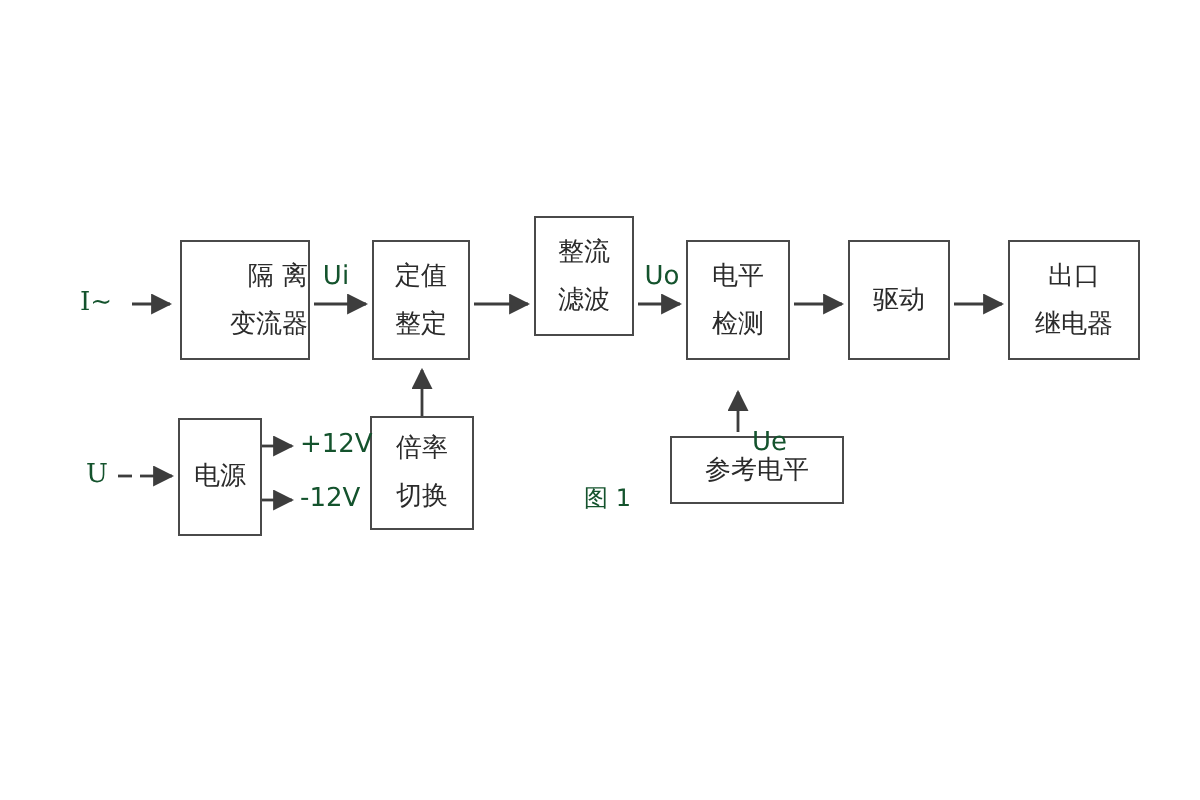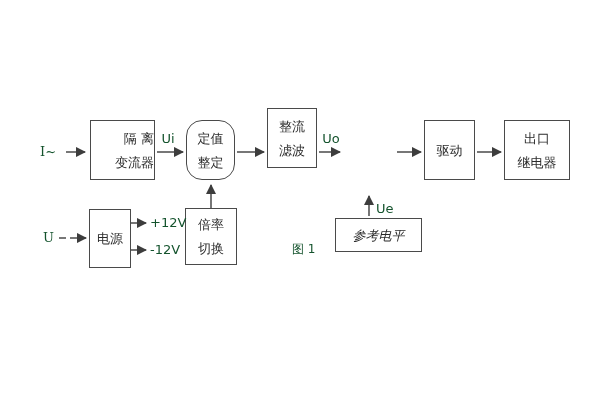--- a/index.html
+++ b/index.html
@@ -40,35 +40,35 @@
     line-height: 15px;
     color: #14532d;
     white-space: nowrap;
   }
   .lbl.center { transform: translateX(-50%); }
   .serif { font-family: "DejaVu Serif", "Liberation Serif", serif; }
   .caption { font-size: 12px; }
 
   
   #blk-isolation { left: 90px;  top: 120px; width: 65px; height: 60px; align-items: flex-end; }
-  #blk-setting   { left: 186px; top: 120px; width: 49px; height: 60px; border-radius: 16px; }
+  #blk-setting   { left: 186px; top: 120px; width: 49px; height: 60px; }
   #blk-rectifier { left: 267px; top: 108px; width: 50px; height: 60px; }
   #blk-level     { left: 343px; top: 120px; width: 52px; height: 60px; }
   #blk-drive     { left: 424px; top: 120px; width: 51px; height: 60px; text-align: right; }
   #blk-relay     { left: 504px; top: 120px; width: 66px; height: 60px; }
   #blk-power     { left: 89px;  top: 209px; width: 42px; height: 59px; }
   #blk-ratio     { left: 185px; top: 208px; width: 52px; height: 57px; }
-  #blk-reference { left: 335px; top: 218px; width: 87px; height: 34px; font-style: italic; }
+  #blk-reference { left: 335px; top: 218px; width: 87px; height: 34px; }
 
   
   #lbl-i       { left: 40px;  top: 144px; }
   #lbl-u       { left: 43px;  top: 230px; }
   #lbl-ui      { left: 168px; top: 131px; }
   #lbl-uo      { left: 331px; top: 131px; }
-  #lbl-ue      { left: 376px; top: 201px; }
+  #lbl-ue      { left: 376px; top: 214px; }
   #lbl-plus12  { left: 150px; top: 215px; }
   #lbl-minus12 { left: 150px; top: 242px; }
   #lbl-caption { left: 292px; top: 242px; }
 </style>
 </head>
 <body>
 
 <div class="canvas">
 
   <svg class="wires" viewBox="0 0 600 400" xmlns="http://www.w3.org/2000/svg">
@@ -98,20 +98,24 @@
     <span>变流器</span>
   </div>
   <div class="block" id="blk-setting">
     <span>定值</span>
     <span>整定</span>
   </div>
   <div class="block" id="blk-rectifier">
     <span>整流</span>
     <span>滤波</span>
   </div>
+  <div class="block" id="blk-level">
+    <span>电平</span>
+    <span>检测</span>
+  </div>
   <div class="block" id="blk-drive">
     <span>驱动</span>
   </div>
   <div class="block" id="blk-relay">
     <span>出口</span>
     <span>继电器</span>
   </div>
 
   <div class="block" id="blk-power">
     <span>电源</span>

